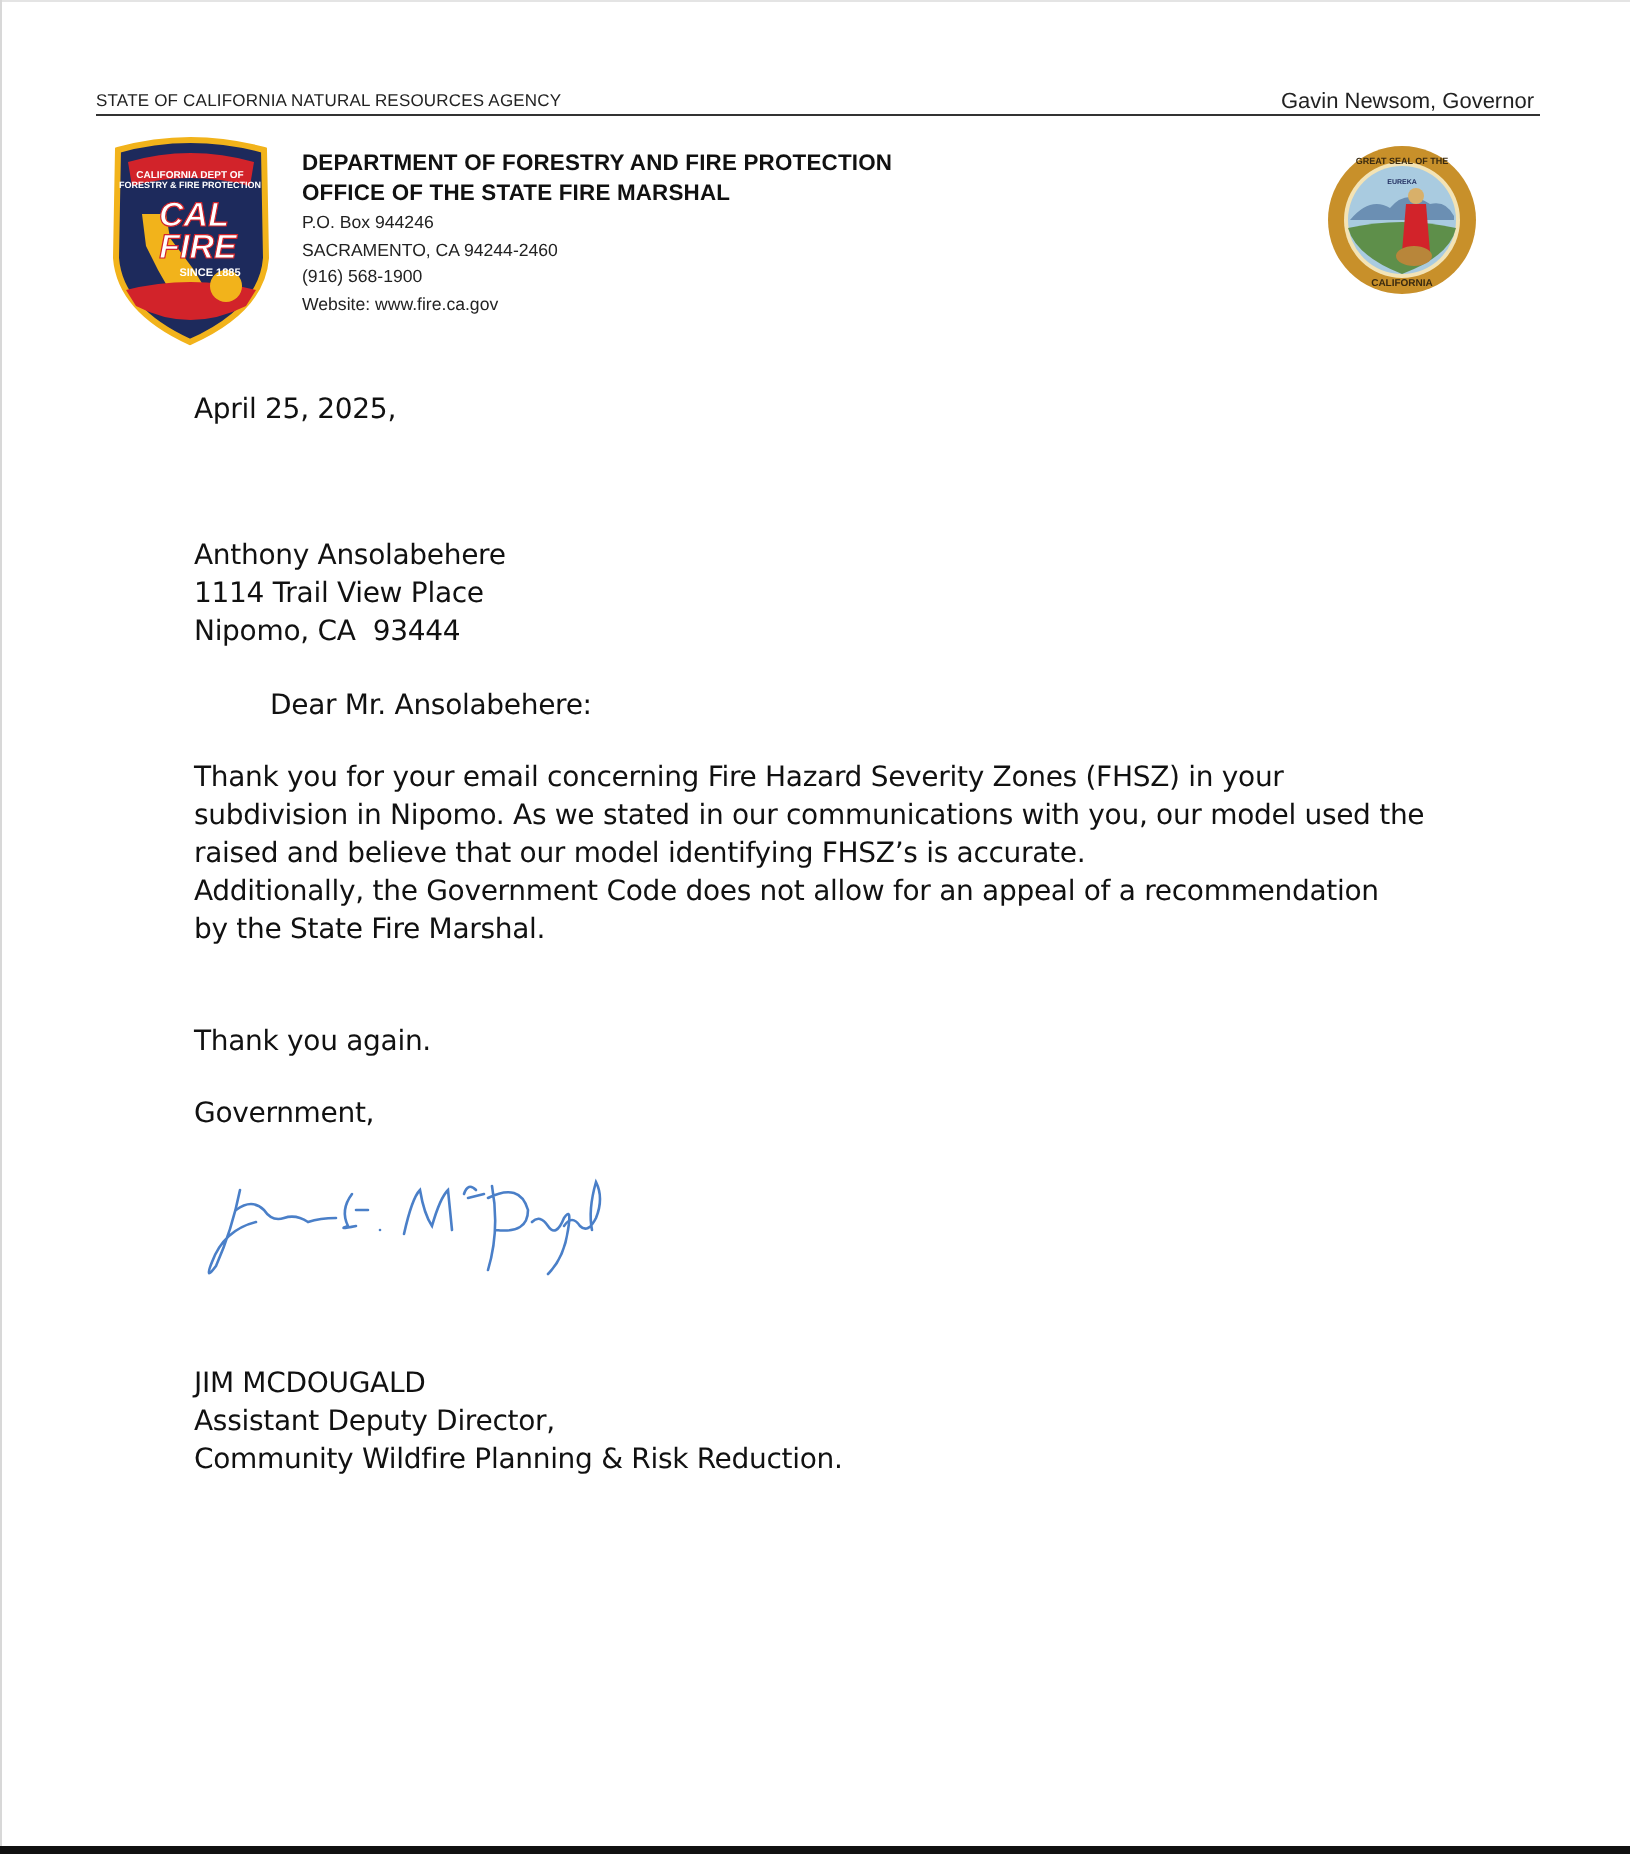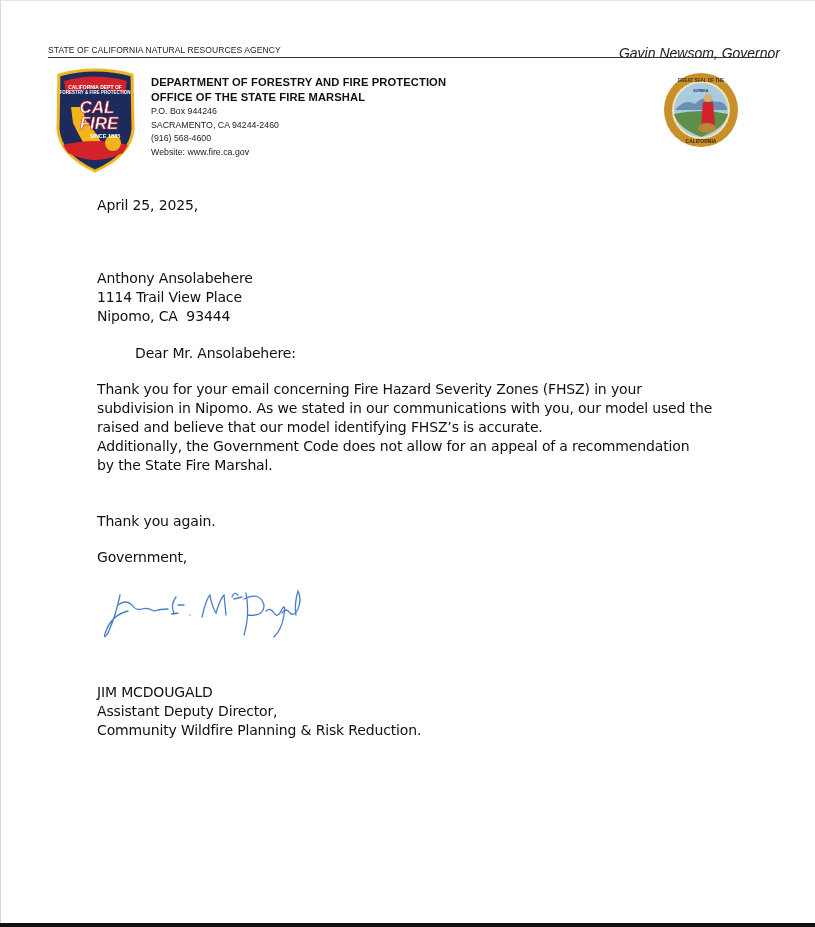--- a/index.html
+++ b/index.html
@@ -5,21 +5,21 @@
   html, body { margin: 0; padding: 0; }
   body {
     width: 815px; height: 927px; background: #ffffff; position: relative; overflow: hidden;
     font-family: "DejaVu Sans", sans-serif; color: #111;
   }
   .page-edge-left { position: absolute; left: 0; top: 0; width: 1px; height: 927px; background: #d8d8d8; }
   .page-edge-bottom { position: absolute; left: 0; top: 923px; width: 815px; height: 4px; background: #111; }
   .page-edge-top { position: absolute; left: 0; top: 0; width: 815px; height: 1px; background: #e4e4e4; }
 
   .agency-line { position: absolute; left: 48px; top: 45px; font-family: "Liberation Sans", sans-serif; font-size: 8.5px; color: #222; letter-spacing: 0.1px; }
-  .governor { position: absolute; right: 35px; top: 45px; font-family: "Liberation Sans", sans-serif; font-size: 14px; color: #222; font-style: italic; }
+  .governor { position: absolute; right: 48px; top: 45px; font-family: "Liberation Sans", sans-serif; font-size: 11px; color: #222; }
   .rule { position: absolute; left: 48px; top: 57px; width: 722px; height: 1px; background: #333; }
 
   .logo { position: absolute; left: 53px; top: 67px; width: 85px; height: 106px; }
   .seal { position: absolute; left: 663px; top: 72px; width: 76px; height: 76px; }
 
   .dept { position: absolute; left: 151px; top: 75px; font-family: "Liberation Sans", sans-serif; color: #111; }
   .dept .l1, .dept .l2 { font-weight: bold; font-size: 11.2px; line-height: 15px; letter-spacing: 0.1px; }
   .dept .sm { font-size: 8.8px; line-height: 13.5px; color: #222; }
 
   .body-text { position: absolute; left: 97px; font-size: 14px; line-height: 19px; color: #111; letter-spacing: -0.15px; }
@@ -56,21 +56,21 @@
     <text x="46" y="62" font-family="Liberation Sans, sans-serif" font-size="17" font-weight="bold" font-style="italic" fill="#fff" text-anchor="middle" stroke="#d2232a" stroke-width="0.6">FIRE</text>
     <text x="52" y="71" font-family="Liberation Sans, sans-serif" font-size="5.5" font-weight="bold" fill="#fff" text-anchor="middle">SINCE 1885</text>
   </svg>
 </div>
 
 <div class="dept">
   <div class="l1">DEPARTMENT OF FORESTRY AND FIRE PROTECTION</div>
   <div class="l2">OFFICE OF THE STATE FIRE MARSHAL</div>
   <div class="sm">P.O. Box 944246</div>
   <div class="sm">SACRAMENTO, CA 94244-2460</div>
-  <div class="sm">(916) 568-4600</div>
+  <div class="sm">(916) 568-1900</div>
   <div class="sm">Website: www.fire.ca.gov</div>
 </div>
 
 <div class="seal">
   <svg width="76" height="76" viewBox="0 0 76 76">
     <circle cx="38" cy="38" r="37" fill="#c8902a"></circle>
     <circle cx="38" cy="38" r="29" fill="#f3e3b5"></circle>
     <circle cx="38" cy="38" r="27" fill="#a9cbe0"></circle>
     <path d="M12 38 Q22 26 32 32 Q40 22 52 30 Q60 28 64 36 L64 38 Z" fill="#6b8fb3"></path>
     <path d="M11 42 Q38 36 65 42 Q62 56 38 65 Q15 56 11 42 Z" fill="#5e8f4a"></path>

